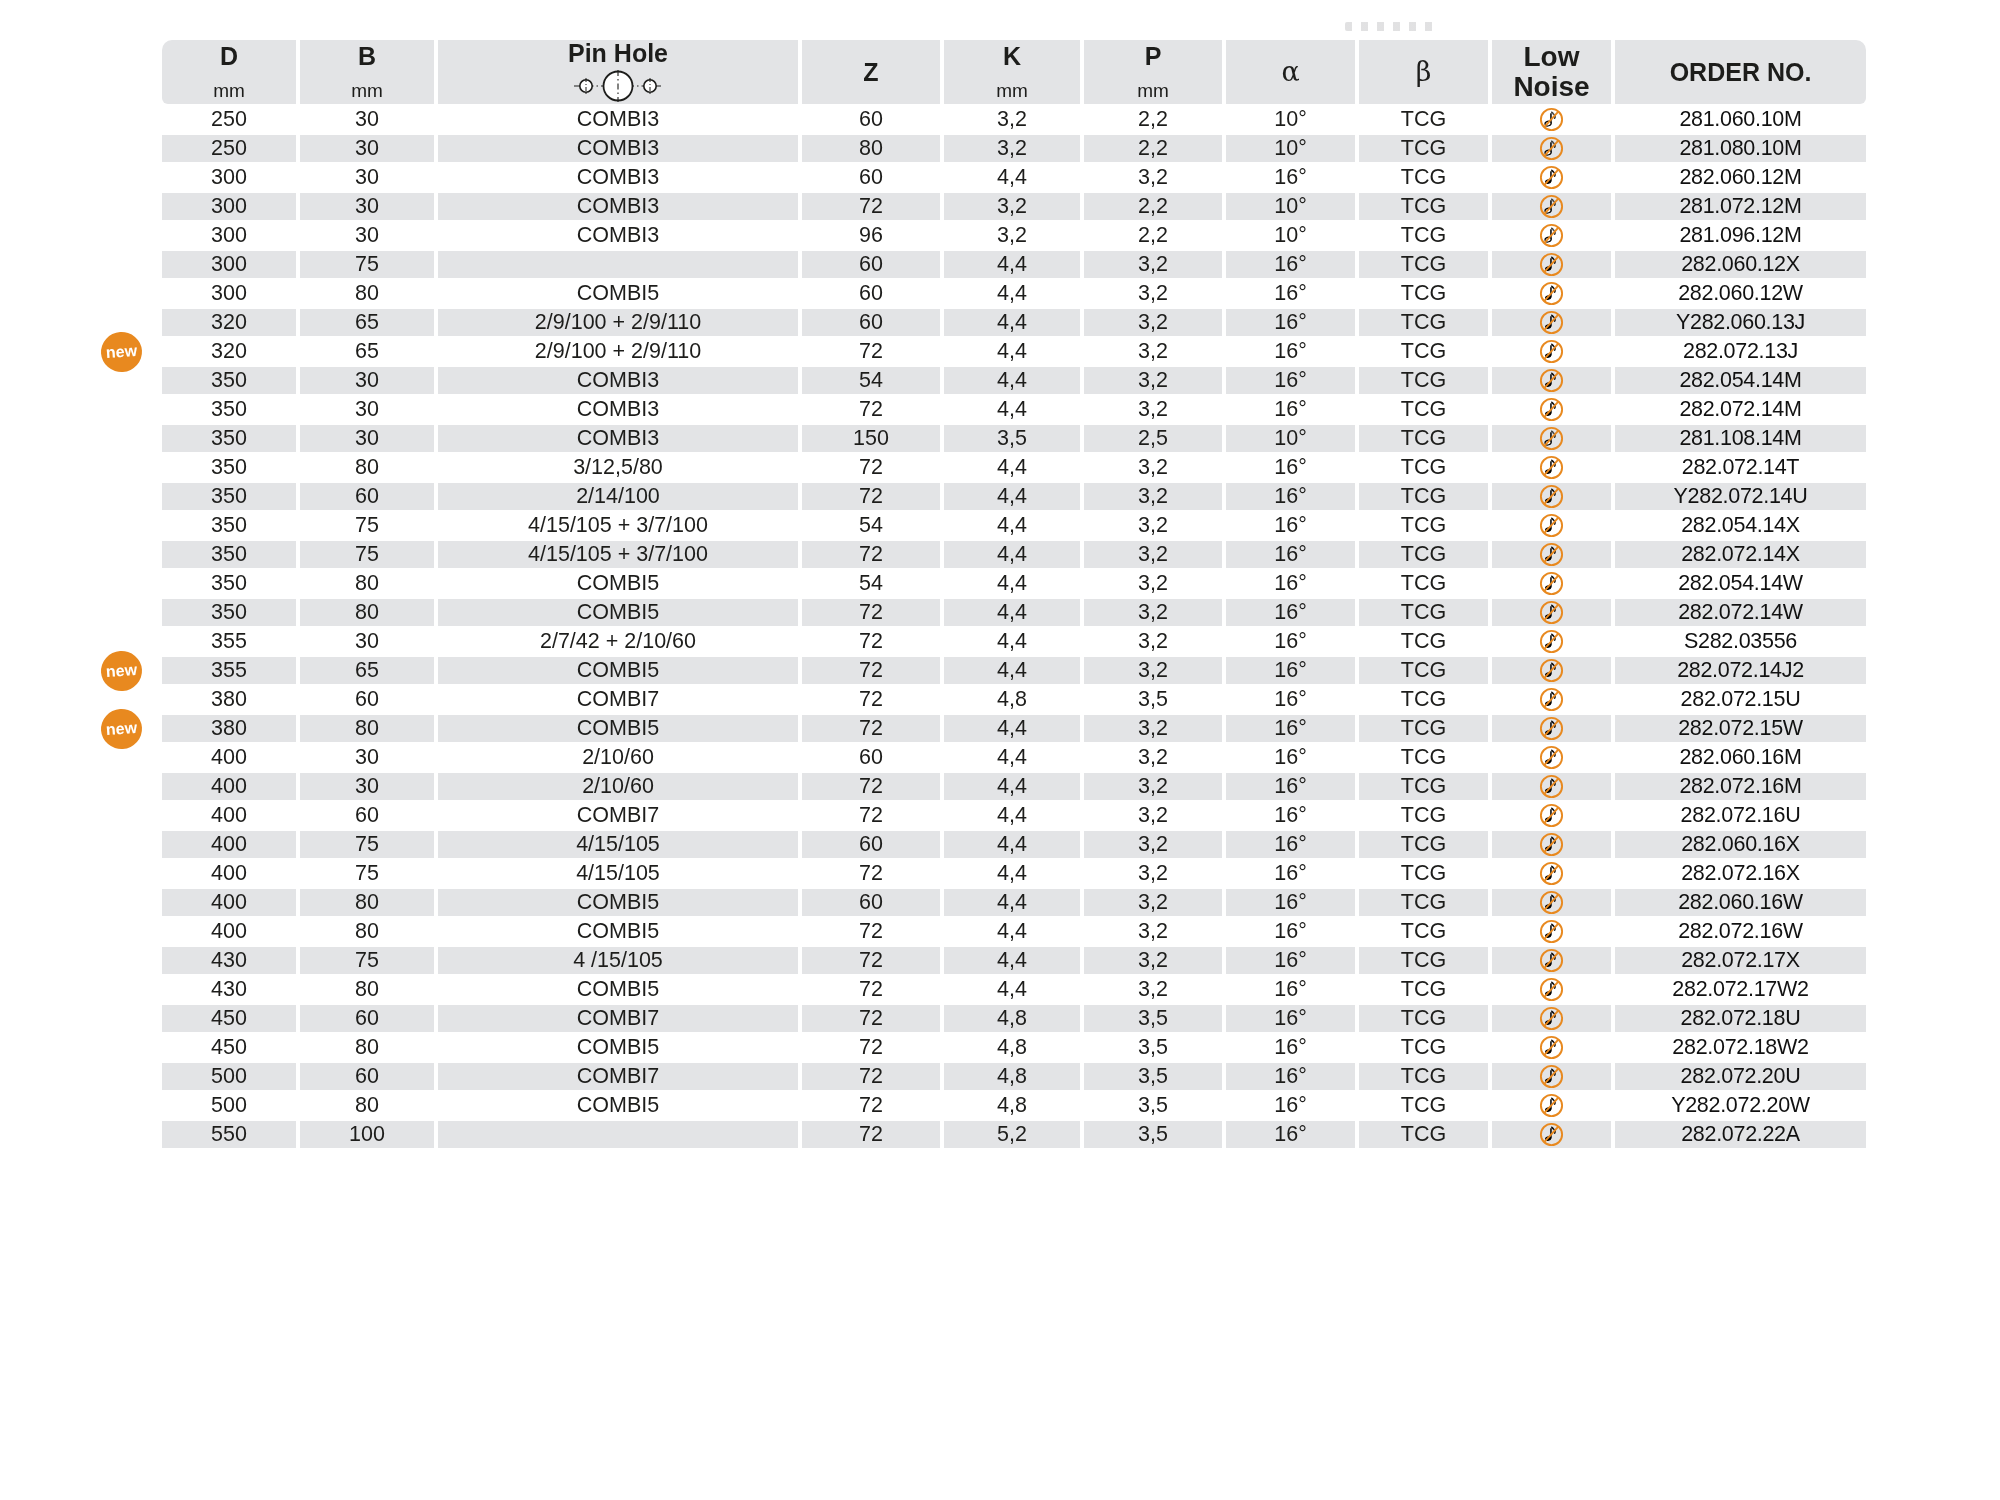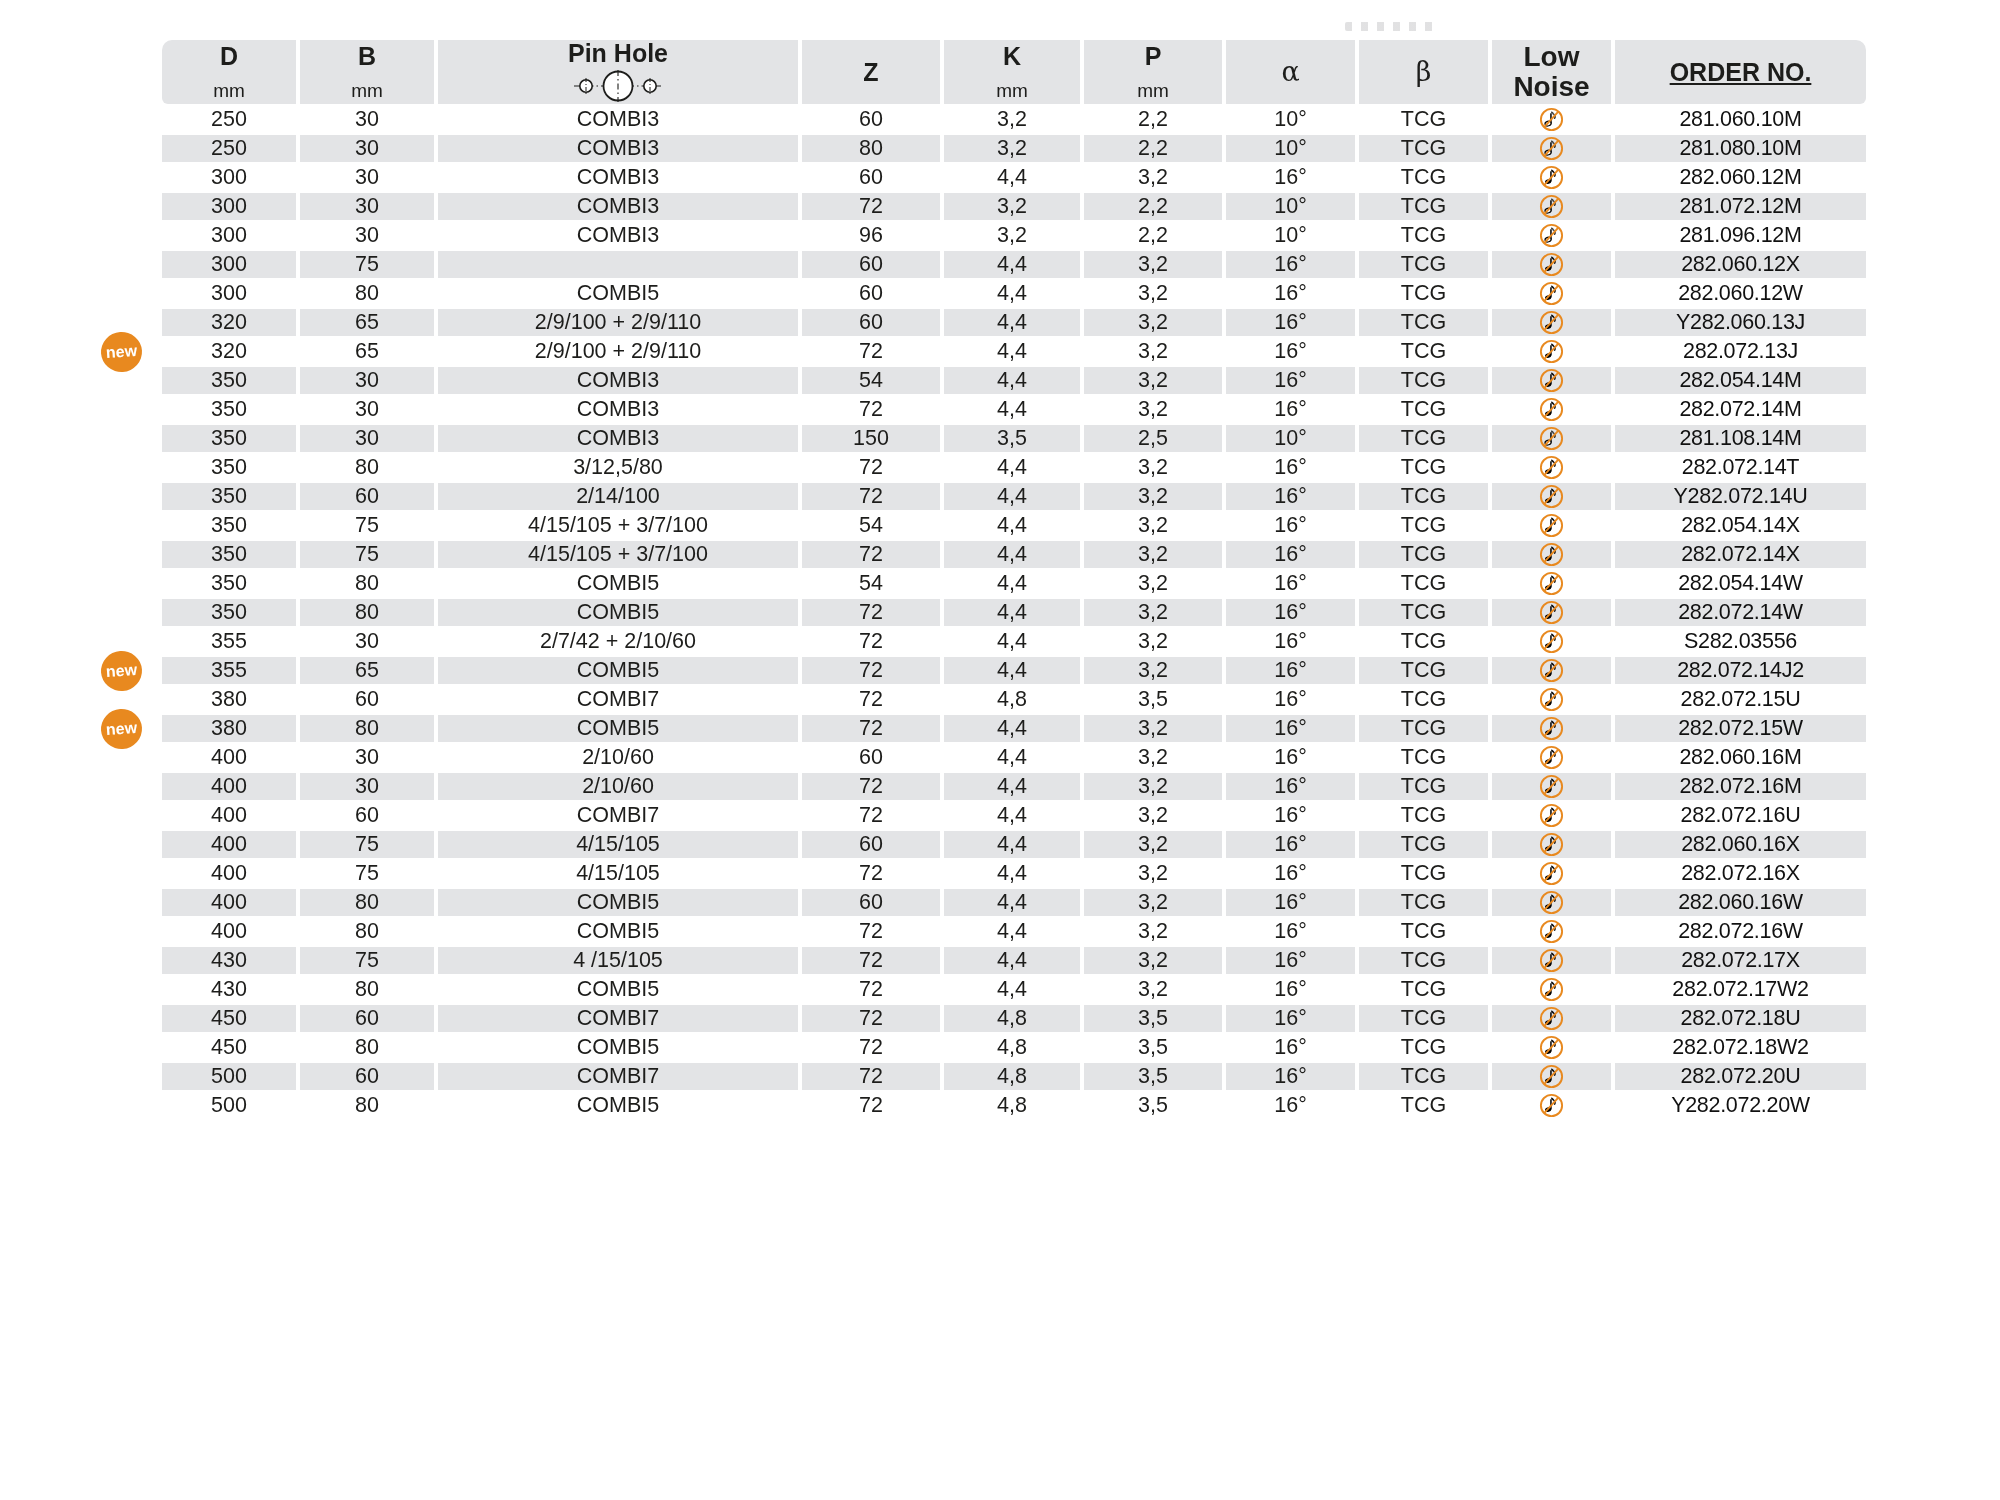--- a/index.html
+++ b/index.html
@@ -28,21 +28,21 @@
     overflow:hidden;white-space:nowrap;
   }
   thead th{
     background:#e3e4e6;
     height:54px;
     font-weight:700;
     font-size:25px;
     line-height:1.05;
   }
   thead th:first-child{border-radius:10px 0 0 6px;}
-  thead th:last-child{border-radius:0 10px 6px 0;text-decoration:underline;}
+  thead th:last-child{border-radius:0 10px 6px 0;}
   thead .sub{display:block;font-weight:400;font-size:19px;margin-top:12px;}
   thead .greek{font-family:"DejaVu Serif","Liberation Serif",serif;font-weight:400;font-size:27px;}
   thead .two-line{font-size:28px;line-height:1.08;}
   tbody td{height:27px;font-size:21.5px;}
   tbody tr.striped td{background:#e3e4e6;}
   td.order{font-weight:400;font-size:21.5px;letter-spacing:-0.3px;color:#111;}
   td.zcol,td.kcol,td.pcol,td.acol{font-size:21.5px;}
   .pin-hole-glyph{display:block;margin:2px auto 0;}
   .note-icon{display:block;margin:0 auto;}
   .new-badge{
@@ -793,20 +793,40 @@
               <svg class="note-icon" width="25" height="25" viewBox="0 0 25 25">
     <circle cx="12.5" cy="12.5" r="10.6" fill="none" stroke="#e8891f" stroke-width="1.9"></circle>
     <rect x="11.2" y="6.3" width="1.5" height="10.2" fill="#000000"></rect>
     <path d="M12.7 6.2 c2.6 1.4 3.6 3.0 2.9 5.6 c1.4 -2.2 0.9 -4.4 -2.9 -7.0 z" fill="#000000" stroke="#000000" stroke-width="0.8"></path>
     <ellipse cx="9.1" cy="16.6" rx="3.1" ry="2.3" fill="#000000" stroke="none" stroke-width="1.2" transform="rotate(-18 9.1 16.6)"></ellipse>
     <line x1="19.3" y1="4.6" x2="5.2" y2="20.2" stroke="#e8891f" stroke-width="1.9"></line>
   </svg>
             </td>
             <td class="order">Y282.072.20W</td>
           </tr>
+          <tr class="striped">
+            <td>550</td>
+            <td>100</td>
+            <td></td>
+            <td class="zcol">72</td>
+            <td class="kcol">5,2</td>
+            <td class="pcol">3,5</td>
+            <td class="acol">16°</td>
+            <td>TCG</td>
+            <td>
+              <svg class="note-icon" width="25" height="25" viewBox="0 0 25 25">
+    <circle cx="12.5" cy="12.5" r="10.6" fill="none" stroke="#e8891f" stroke-width="1.9"></circle>
+    <rect x="11.2" y="6.3" width="1.5" height="10.2" fill="#000000"></rect>
+    <path d="M12.7 6.2 c2.6 1.4 3.6 3.0 2.9 5.6 c1.4 -2.2 0.9 -4.4 -2.9 -7.0 z" fill="#000000" stroke="#000000" stroke-width="0.8"></path>
+    <ellipse cx="9.1" cy="16.6" rx="3.1" ry="2.3" fill="#000000" stroke="none" stroke-width="1.2" transform="rotate(-18 9.1 16.6)"></ellipse>
+    <line x1="19.3" y1="4.6" x2="5.2" y2="20.2" stroke="#e8891f" stroke-width="1.9"></line>
+  </svg>
+            </td>
+            <td class="order">282.072.22A</td>
+          </tr>
         </tbody>
     </table>
   </div>
 <div class="new-badge" style="background: rgb(232, 137, 31); left: 101px; top: 331.5px;">
       <span>new</span>
     </div>
     <div class="new-badge" style="background: rgb(232, 137, 31); left: 101px; top: 650.5px;">
       <span>new</span>
     </div>
     <div class="new-badge" style="background: rgb(232, 137, 31); left: 101px; top: 708.5px;">

